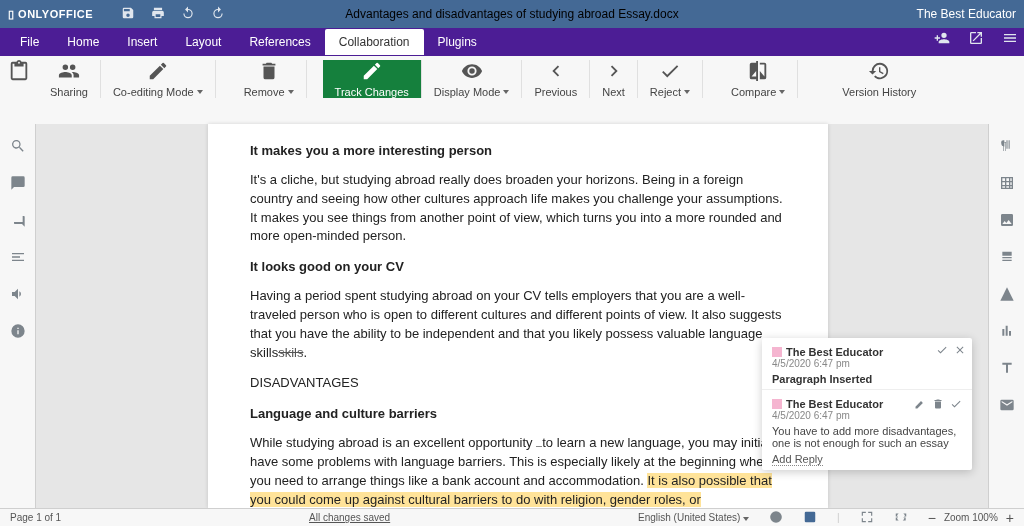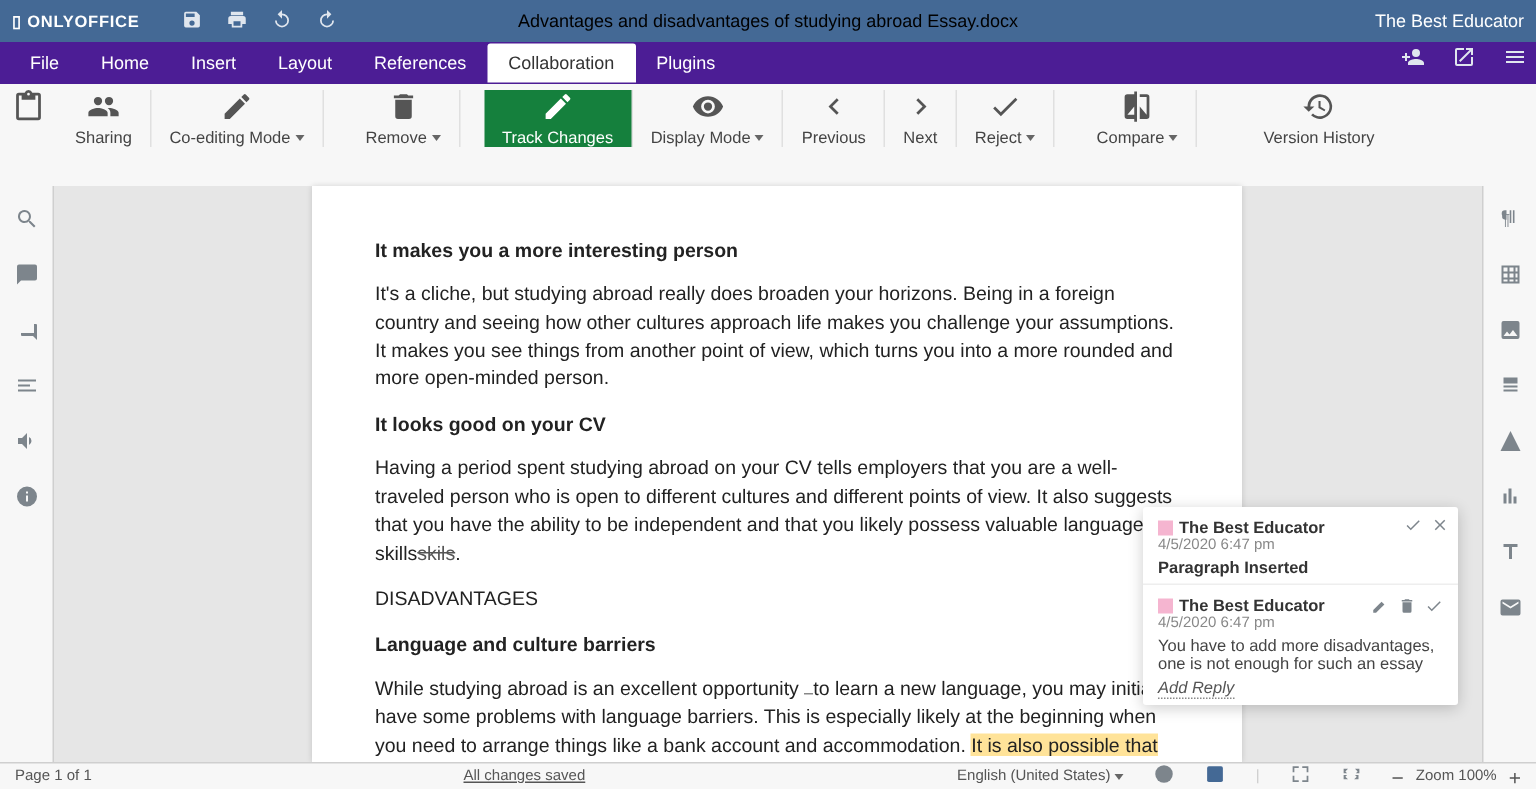--- a/index.html
+++ b/index.html
@@ -23,36 +23,36 @@
   .rgroup.active .ricon { fill: #fff; }
   .rgroup .label { display: flex; align-items: center; gap: 3px; }
   .caret { width: 0; height: 0; border-left: 3px solid transparent; border-right: 3px solid transparent; border-top: 4px solid #666; display: inline-block; }
   .spacer { flex: 0 0 16px; }
   .workspace { position: absolute; top: 124px; bottom: 18px; left: 0; right: 0; display: flex; }
   .leftpanel { width: 36px; background: #f7f7f7; border-right: 1px solid #cfcfcf; display: flex; flex-direction: column; align-items: center; gap: 18px; padding-top: 14px; }
   .leftpanel svg { width: 16px; height: 16px; fill: #7d858c; }
   .rightpanel { width: 36px; background: #f7f7f7; border-left: 1px solid #cfcfcf; display: flex; flex-direction: column; align-items: center; gap: 18px; padding-top: 14px; }
   .rightpanel svg { width: 16px; height: 16px; fill: #7d858c; }
   .editarea { flex: 1; background: #e6e6e6; position: relative; display: flex; justify-content: center; }
-  .page { width: 620px; background: #fff; box-shadow: 0 0 4px rgba(0,0,0,.15); margin-top: 0; padding: 34px 42px 80px 42px; font-size: 13px; line-height: 1.45; color: #222; margin-left: 12px; }
+  .page { width: 620px; background: #fff; box-shadow: 0 0 4px rgba(0,0,0,.15); margin-top: 0; padding: 18px 42px 80px 42px; font-size: 13px; line-height: 1.45; color: #222; margin-left: 12px; }
   .page h3 { font-size: 13px; font-weight: 700; margin-bottom: 10px; }
   .page p { margin-bottom: 12px; }
   .strike { text-decoration: line-through; color: #555; }
   .hl { background: #ffe399; }
   .para-mark { color: #555; background:#ffe399;}
   .ins-underline { border-bottom: 1px solid #888; display: inline-block; width: 6px; }
   .popup { position: absolute; right: 52px; top: 338px; width: 210px; background: #fff; box-shadow: 0 2px 10px rgba(0,0,0,.2); border-radius: 2px; font-size: 11px; }
   .popup .sect { padding: 8px 10px 4px 10px; }
   .popup .sect + .sect { border-top: 1px solid #eee; }
   .popup .author { font-weight: 600; font-size: 11px; display:flex; align-items:center; gap:4px;}
   .popup .author .sw { width:10px; height:10px; background:#f5b5d0; display:inline-block;}
   .popup .date { color: #888; font-size: 10px; }
   .popup .title { font-weight: 700; margin-top: 4px; }
   .popup .body { color: #444; margin-top: 4px; }
-  .popup .reply { color: #555; border-bottom: 1px dotted #888; display: inline-block; margin-top: 4px; cursor:pointer;font-style:italic;}
+  .popup .reply { color: #555; border-bottom: 1px dotted #888; display: inline-block; margin-top: 4px; cursor:pointer;}
   .popup .icons { position: absolute; top: 6px; right: 6px; display: flex; gap: 6px; }
   .popup .icons2 { float: right; display: flex; gap: 6px; }
   .popup svg { width: 12px; height: 12px; fill: #7d858c; }
   .statusbar { position: absolute; bottom: 0; left: 0; right: 0; height: 18px; background: #f7f7f7; border-top: 1px solid #cfcfcf; display: flex; align-items: center; font-size: 10px; color: #555; padding: 0 10px; gap: 20px; }
   .statusbar .grow { flex: 1; }
   .statusbar .sicon { width: 14px; height: 14px; fill: #7d858c; }
   .statusbar .zoombtns { display:flex; gap:8px; align-items:center;}
 </style>
 </head>
 <body>

